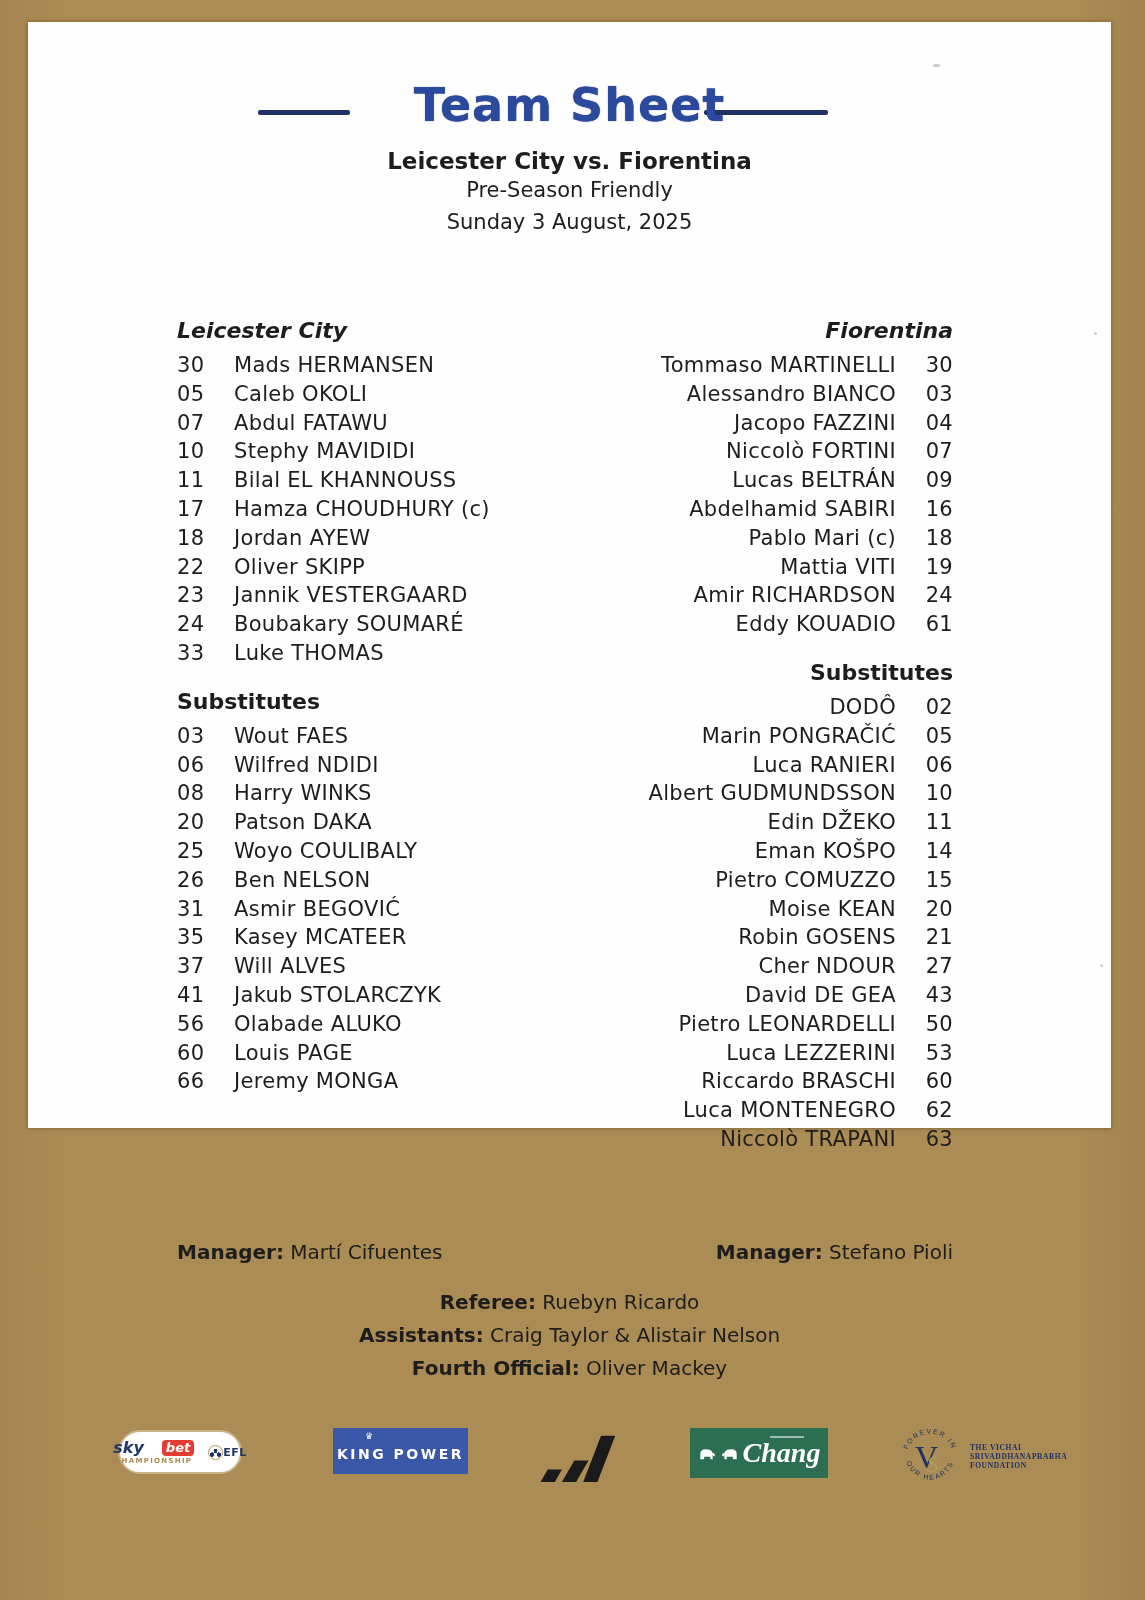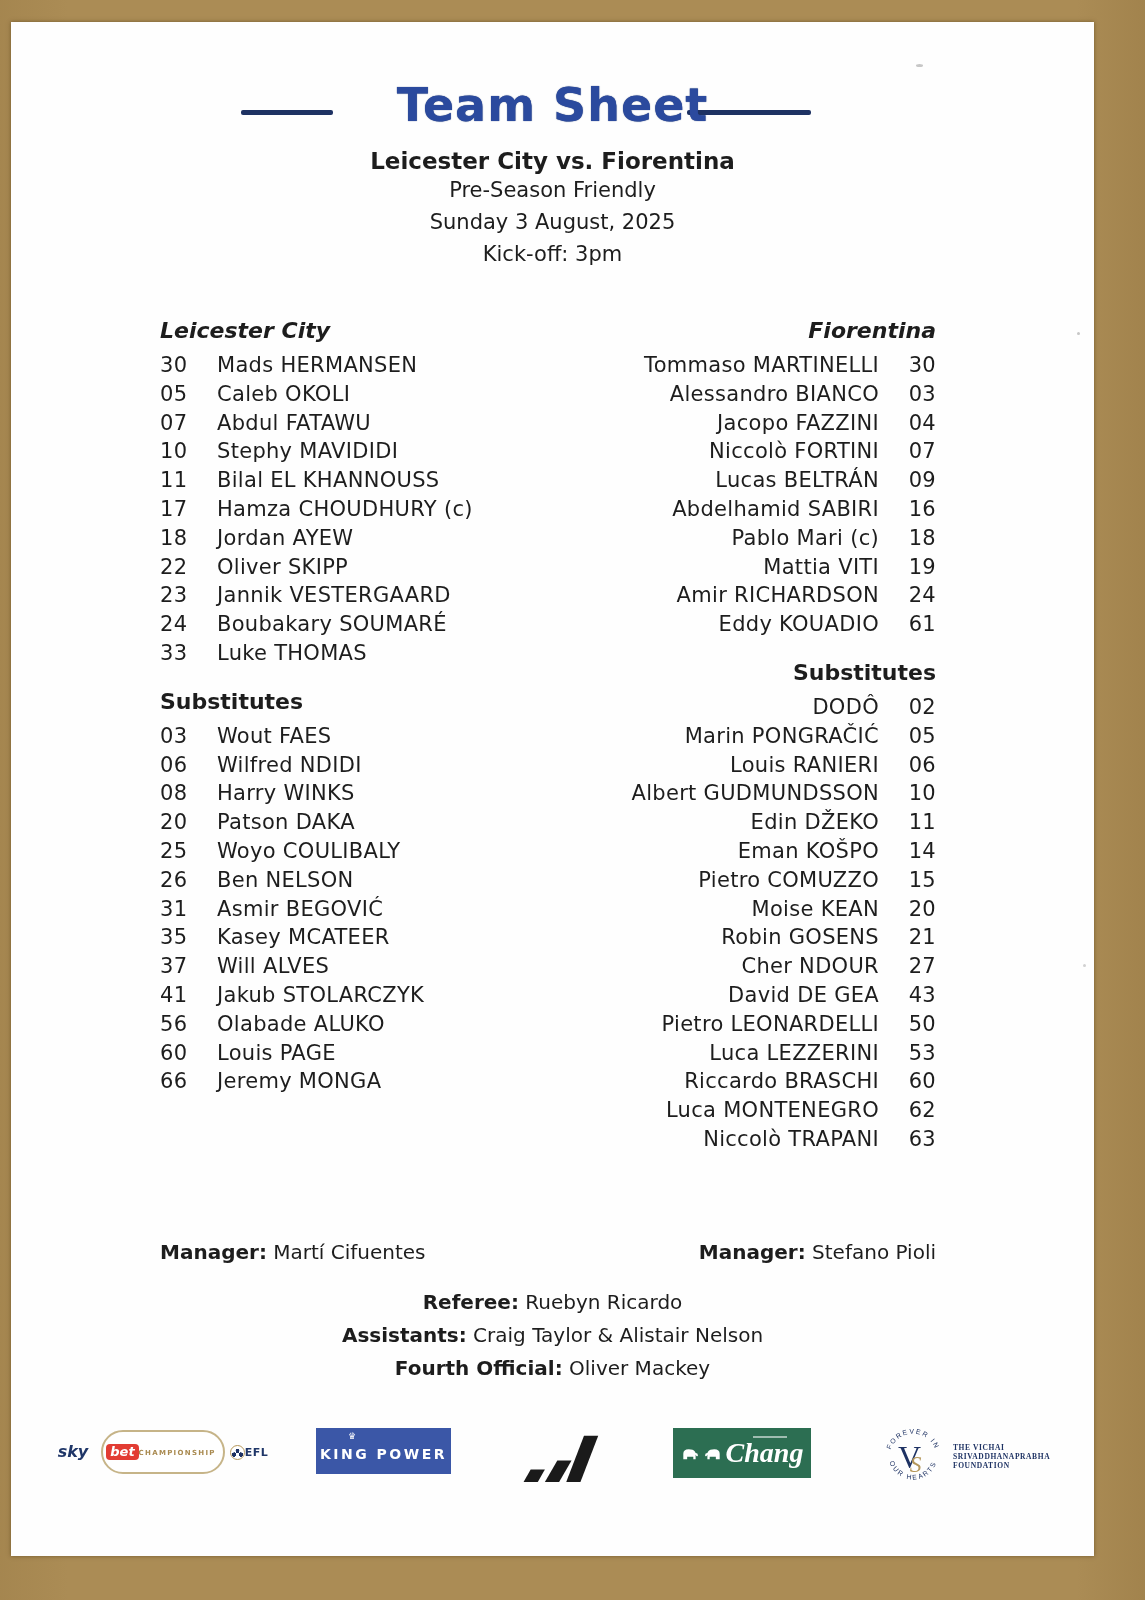--- a/index.html
+++ b/index.html
@@ -13,21 +13,21 @@
     --navy:#1e3263;
     --kp-blue:#3b57a7;
     --chang-green:#2c6e52;
   }
   *{margin:0;padding:0;box-sizing:border-box;}
   body{width:1145px;height:1600px;background:var(--cardboard);position:relative;
        font-family:"DejaVu Sans","Liberation Sans",sans-serif;color:var(--ink);}
   .board{position:absolute;inset:0;background:
     linear-gradient(90deg, rgba(120,90,40,.12), rgba(0,0,0,0) 6%, rgba(0,0,0,0) 94%, rgba(120,90,40,.18)),
     var(--cardboard);}
-  .page{position:absolute;left:11px;top:22px;width:1083px;height:1534px;
+  .page{position:absolute;left:28px;top:22px;width:1083px;height:1106px;
         background:var(--paper);box-shadow:0 0 4px rgba(70,50,15,.55);padding-left:12px;}
   
   .header{position:absolute;top:56px;left:0;right:0;text-align:center;}
   .title{font-size:46px;font-weight:800;color:var(--title-blue);
          text-shadow:0 0 1px #21376e;letter-spacing:1px;}
   .dash{position:absolute;height:5px;background:var(--dash-navy);border-radius:2px;top:88px;}
   .dash.left{left:230px;width:92px;}
   .dash.right{left:676px;width:124px;}
   .match{font-size:23px;font-weight:bold;margin-top:16px;}
   .meta{font-size:21px;line-height:32px;}
@@ -46,21 +46,21 @@
   .manager{position:absolute;top:1218px;font-size:20px;}
   .manager.home{left:149px;}
   .manager.away{right:158px;text-align:right;}
   .lbl{font-weight:bold;}
   .officials{position:absolute;left:0;right:0;top:1264px;text-align:center;font-size:20px;line-height:33px;}
   
   .logo{position:absolute;}
   
   .skybet{left:90px;top:1408px;width:124px;height:44px;border:2px solid #c6b488;border-radius:22px;
           background:#fff;display:flex;align-items:center;justify-content:center;gap:7px;}
-  .sb-left{display:flex;flex-direction:row;align-items:center;line-height:1;}
+  .sb-left{display:flex;flex-direction:column;align-items:center;line-height:1;}
   .sb-row{display:flex;align-items:center;gap:2px;font-style:italic;font-weight:bold;}
   .sb-sky{color:#1f3668;font-size:16px;}
   .sb-bet{color:#fff;background:var(--skybet-red);font-size:13px;padding:1px 4px 2px;border-radius:4px;margin-left:16px;}
   .sb-champ{color:#a98a50;font-size:7px;font-weight:bold;letter-spacing:1.3px;margin-top:2px;}
   .sb-div{width:1px;height:28px;background:#d9cda8;}
   .sb-right{display:flex;flex-direction:row;align-items:center;line-height:1;}
   .ball{width:15px;height:15px;border-radius:50%;border:1.5px solid var(--gold);background:#fff;
     background-image:
       radial-gradient(circle at 50% 38%, var(--navy) 0 19%, transparent 20%),
       radial-gradient(circle at 24% 66%, var(--navy) 0 16%, transparent 17%),
@@ -94,21 +94,20 @@
   <div class="page">
 
     <div class="dash left"></div>
     <div class="dash right"></div>
 
     <div class="header">
       <div class="title">Team Sheet</div>
       <div class="match">Leicester City vs. Fiorentina</div>
       <div class="meta">Pre-Season Friendly</div>
       <div class="meta">Sunday 3 August, 2025</div>
-      <div class="meta">Kick-off: 3pm</div>
     </div>
 
     <div class="col left">
       <div class="team-heading">Leicester City</div>
       <div>
           <div class="prow left">
             <span class="pnum">30</span>
             <span class="pname">Mads HERMANSEN</span>
           </div>
           <div class="prow left">
@@ -257,21 +256,21 @@
       <div>
           <div class="prow right">
             <span class="pname">DODÔ</span>
             <span class="pnum">02</span>
           </div>
           <div class="prow right">
             <span class="pname">Marin PONGRAČIĆ</span>
             <span class="pnum">05</span>
           </div>
           <div class="prow right">
-            <span class="pname">Louis RANIERI</span>
+            <span class="pname">Luca RANIERI</span>
             <span class="pnum">06</span>
           </div>
           <div class="prow right">
             <span class="pname">Albert GUDMUNDSSON</span>
             <span class="pnum">10</span>
           </div>
           <div class="prow right">
             <span class="pname">Edin DŽEKO</span>
             <span class="pnum">11</span>
           </div>

